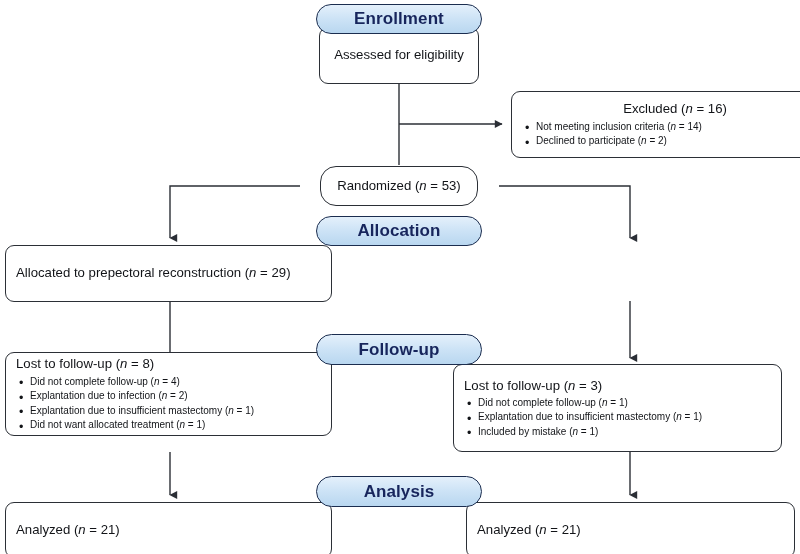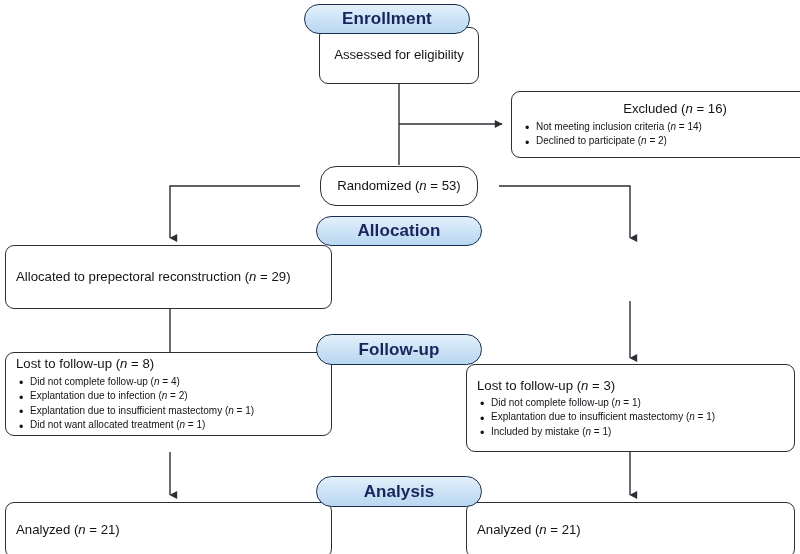--- a/index.html
+++ b/index.html
@@ -121,21 +121,21 @@
       <path d="M499,186 L630,186 L630,238" marker-end="url(#arrowDown)"></path>
 
       <line x1="170" y1="301" x2="170" y2="358" marker-end="url(#arrowDown)"></line>
       <line x1="630" y1="301" x2="630" y2="358" marker-end="url(#arrowDown)"></line>
 
       <line x1="170" y1="452" x2="170" y2="495" marker-end="url(#arrowDown)"></line>
       <line x1="630" y1="452" x2="630" y2="495" marker-end="url(#arrowDown)"></line>
     </g>
   </svg>
 
-  <div class="pill" style="left:304px; top:4px; width:166px; height:30px;">
+  <div class="pill" style="left:316px; top:4px; width:166px; height:30px;">
     <span>Enrollment</span>
   </div>
 
   <div class="box" style="left:319px; top:27px; width:160px; height:57px;">
     <div class="box-inner ctr">
       <div class="line">Assessed for eligibility</div>
     </div>
   </div>
 
   <div class="box" style="left:511px; top:91px; width:328px; height:67px;">
@@ -147,21 +147,21 @@
       </ul>
     </div>
   </div>
 
   <div class="box" style="left:320px; top:166px; width:158px; height:40px;border-radius:16px;">
     <div class="box-inner ctr">
       <div class="line">Randomized (<i>n</i> = 53)</div>
     </div>
   </div>
 
-  <div class="box" style="left:5px; top:245px; width:327px; height:64px;">
+  <div class="box" style="left:5px; top:245px; width:327px; height:57px;">
     <div class="box-inner">
       <div class="line">Allocated to prepectoral reconstruction (<i>n</i> = 29)</div>
     </div>
   </div>
 
 
   <div class="pill" style="left:316px; top:216px; width:166px; height:30px;text-align:center;">
     <span>Allocation</span>
   </div>
 
@@ -170,21 +170,21 @@
       <div class="hdr">Lost to follow-up (<i>n</i> = 8)</div>
       <ul class="bullets">
         <li>Did not complete follow-up (<i>n</i> = 4)</li>
         <li>Explantation due to infection (<i>n</i> = 2)</li>
         <li>Explantation due to insufficient mastectomy (<i>n</i> = 1)</li>
         <li>Did not want allocated treatment (<i>n</i> = 1)</li>
       </ul>
     </div>
   </div>
 
-  <div class="box" style="left:466px; top:364px; width:329px; height:88px;">
+  <div class="box" style="left:453px; top:364px; width:329px; height:88px;">
     <div class="box-inner">
       <div class="hdr">Lost to follow-up (<i>n</i> = 3)</div>
       <ul class="bullets">
         <li>Did not complete follow-up (<i>n</i> = 1)</li>
         <li>Explantation due to insufficient mastectomy (<i>n</i> = 1)</li>
         <li>Included by mistake (<i>n</i> = 1)</li>
       </ul>
     </div>
   </div>
 

